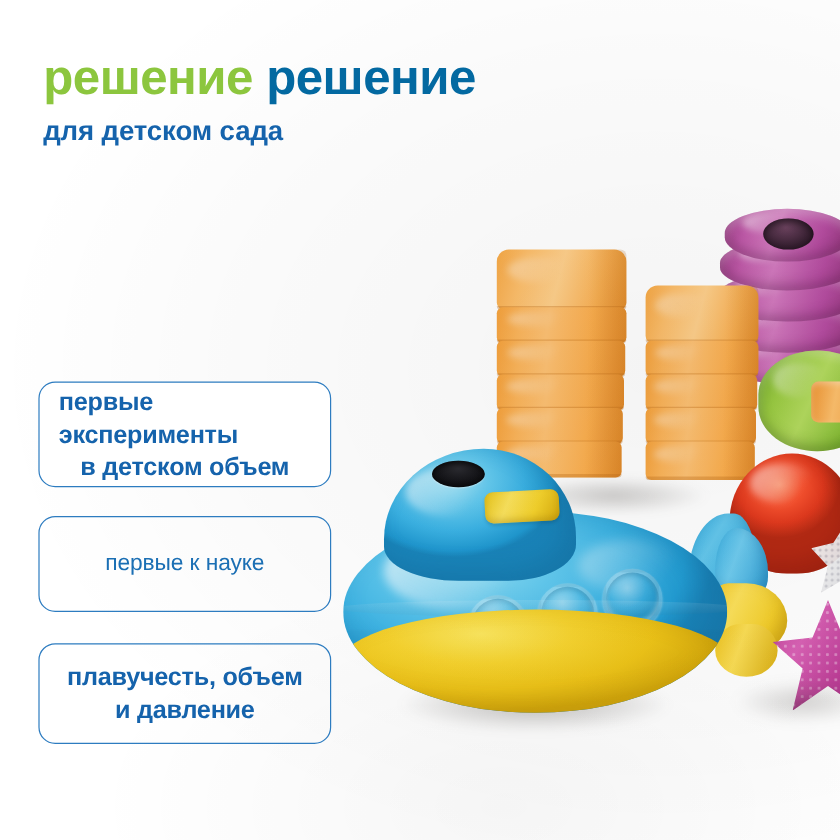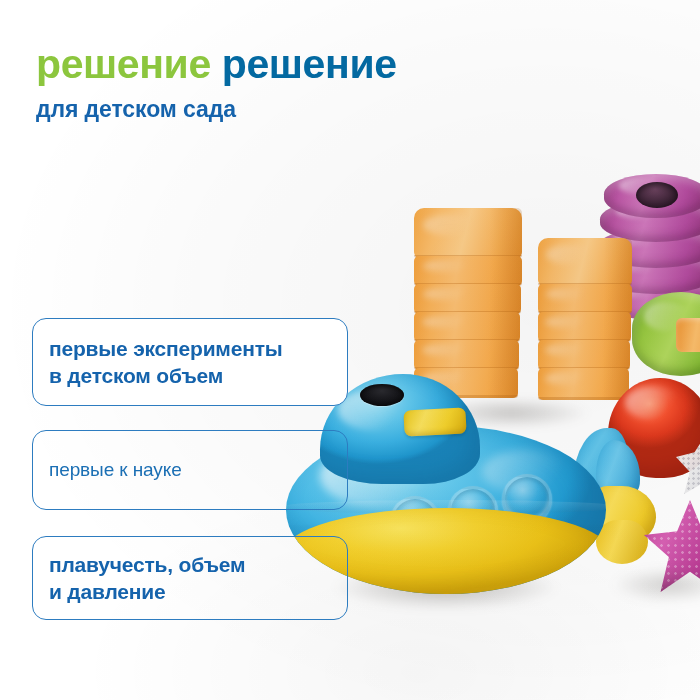--- a/index.html
+++ b/index.html
@@ -240,27 +240,28 @@
     position:absolute;left:118px;top:35px;width:62px;height:26px;
     border-radius:7px;
     background:linear-gradient(115deg,#E9C518 0%,#FBE35D 32%,#F5D32C 66%,#D8AC0C 100%);
     box-shadow:inset 0 -3px 5px rgba(150,110,8,0.30), 0 2px 3px rgba(0,0,0,0.14);
     transform:rotate(-3deg);
   }
 
   
   .cards{position:absolute;left:0;top:0;width:700px;height:700px;}
   .card{
-    position:absolute;left:32px;width:316px;
+    position:absolute;left:32px;width:244px;
     box-sizing:border-box;
     border:1.6px solid #2D7CC0;
     border-radius:14px;
     background:rgba(255,255,255,0.0);
     display:flex;flex-direction:column;justify-content:center;
     padding:0 16px;
+    align-items:center;
   }
   .card.solid{background:#ffffff;}
   .card .t1{
     color:#1563AC;font-weight:bold;font-size:21px;line-height:27px;letter-spacing:-0.2px;
   }
   .card .t2{
     color:#1B6FB4;font-weight:normal;font-size:19px;line-height:26px;letter-spacing:-0.1px;
   }
   #card-0{top:318px;height:88px;}
   #card-1{top:430px;height:80px;}

